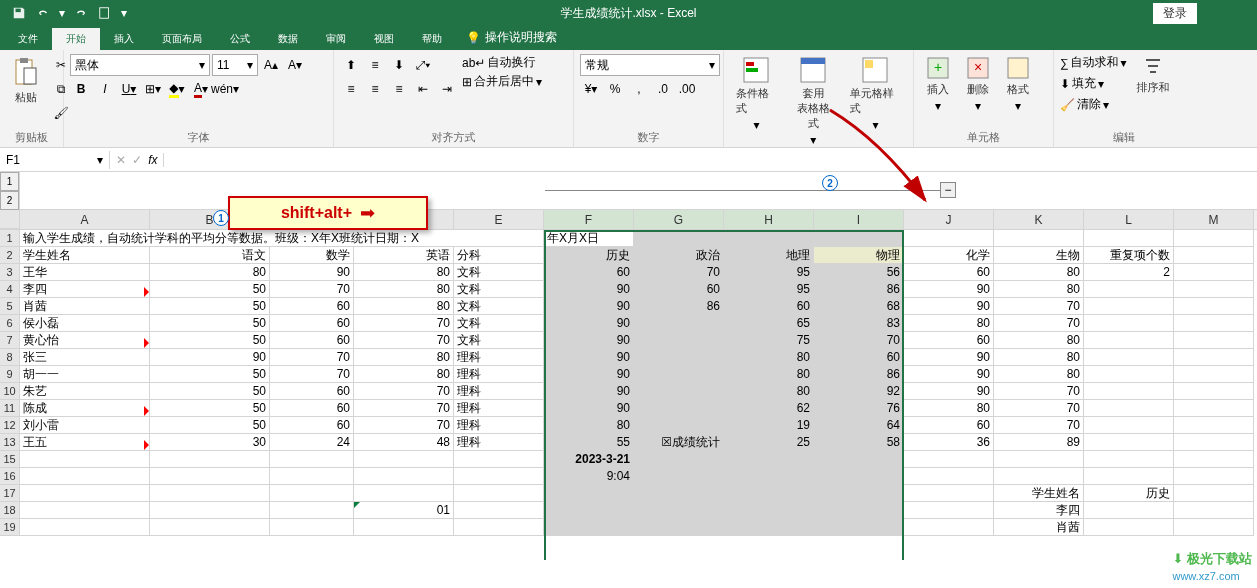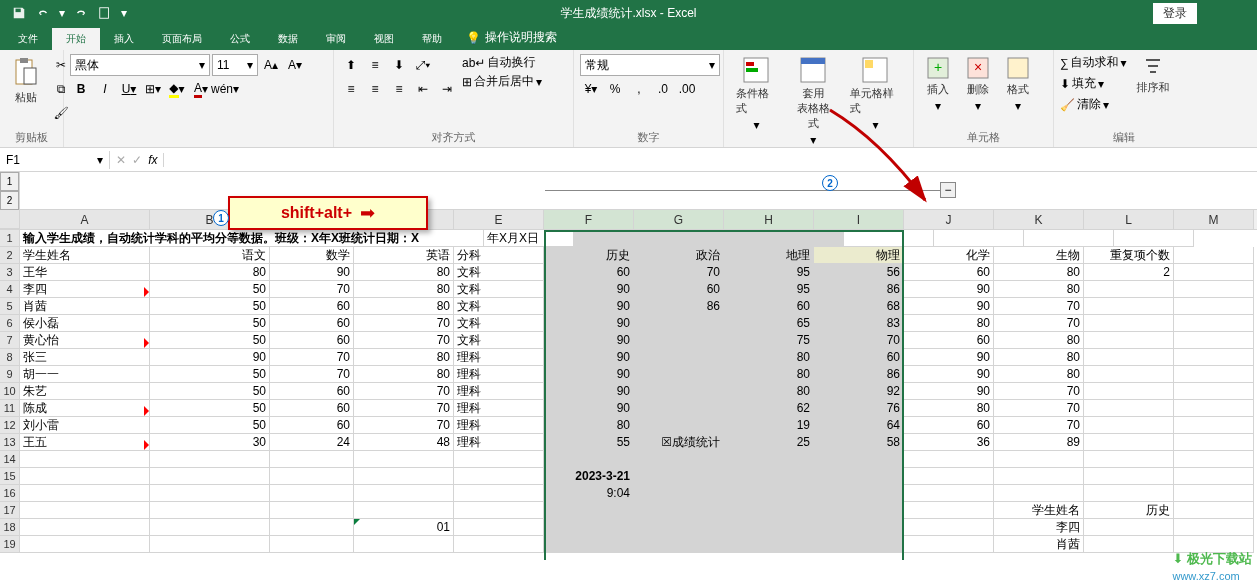--- a/index.html
+++ b/index.html
@@ -162,20 +162,21 @@
       <div class="h-row">
         <div class="icon-btn" style="font-weight:bold;">B</div>
         <div class="icon-btn" style="font-style:italic;">I</div>
         <div class="icon-btn" style="text-decoration:underline;"><span>U</span>▾</div>
         <div class="icon-btn">⊞▾</div>
         <div class="icon-btn"><span style="border-bottom:3px solid #ffff00;">◆</span>▾</div>
         <div class="icon-btn"><span style="border-bottom:3px solid #c00000;">A</span>▾</div>
         <div class="icon-btn">wén▾</div>
       </div>
     </div>
+    <div class="ribbon-group-label">字体</div>
   </div>
 
   <div class="ribbon-group" style="width:240px;">
     <div class="ribbon-content">
       <div class="stack">
         <div class="h-row">
           <div class="icon-btn">⬆</div>
           <div class="icon-btn">≡</div>
           <div class="icon-btn">⬇</div>
           <div class="icon-btn">⤢▾</div>
@@ -341,21 +342,21 @@
     <div class="col-header cw-I selected">I</div>
     <div class="col-header cw-J">J</div>
     <div class="col-header cw-K">K</div>
     <div class="col-header cw-L">L</div>
     <div class="col-header cw-M">M</div>
   </div>
 
   <div id="grid-body">
       <div class="grid-row">
         <div class="row-header">1</div>
-        <div class="cell" style="width: 464px; overflow: visible; font-weight: bold;">输入学生成绩，自动统计学科的平均分等数据。班级：X年X班统计日期：X</div>
+        <div class="cell" style="width: 524px; overflow: visible;">输入学生成绩，自动统计学科的平均分等数据。班级：X年X班统计日期：X</div>
         <div class="cell sel" style="width: 90px; background: rgb(255, 255, 255);">年X月X日</div>
         <div class="cell sel cw-G" style="width: 90px;"></div>
         <div class="cell sel cw-H" style="width: 90px;"></div>
         <div class="cell sel cw-I" style="width: 90px;"></div>
         <div class="cell cw-J" style="width: 90px;"></div>
         <div class="cell cw-K" style="width: 90px;"></div>
         <div class="cell cw-L" style="width: 90px;"></div>
         <div class="cell cw-M" style="width: 80px;"></div>
       </div>
       <div class="grid-row">
@@ -544,36 +545,20 @@
         <div class="cell cw-F num sel" style="width: 90px;">55</div>
         <div class="cell cw-G num sel" style="width: 90px;">☒成绩统计</div>
         <div class="cell cw-H num sel" style="width: 90px;">25</div>
         <div class="cell cw-I num sel" style="width: 90px;">58</div>
         <div class="cell cw-J num" style="width: 90px;">36</div>
         <div class="cell cw-K num" style="width: 90px;">89</div>
         <div class="cell cw-L num" style="width: 90px;"></div>
         <div class="cell cw-M" style="width: 80px;"></div>
       </div>
       <div class="grid-row">
-        <div class="row-header">14</div>
-        <div class="cell cw-A" style="width: 130px;"></div>
-        <div class="cell cw-B num" style="width: 120px;"></div>
-        <div class="cell cw-C num" style="width: 84px;"></div>
-        <div class="cell cw-D num" style="width: 100px;"></div>
-        <div class="cell cw-E" style="width: 90px;"></div>
-        <div class="cell cw-F num sel" style="width: 90px;"></div>
-        <div class="cell cw-G num sel" style="width: 90px;"></div>
-        <div class="cell cw-H num sel" style="width: 90px;"></div>
-        <div class="cell cw-I num sel" style="width: 90px;"></div>
-        <div class="cell cw-J num" style="width: 90px;"></div>
-        <div class="cell cw-K num" style="width: 90px;"></div>
-        <div class="cell cw-L num" style="width: 90px;"></div>
-        <div class="cell cw-M" style="width: 80px;"></div>
-      </div>
-      <div class="grid-row">
         <div class="row-header">15</div>
         <div class="cell cw-A" style="width: 130px;"></div>
         <div class="cell cw-B num" style="width: 120px;"></div>
         <div class="cell cw-C num" style="width: 84px;"></div>
         <div class="cell cw-D num" style="width: 100px;"></div>
         <div class="cell cw-E" style="width: 90px;"></div>
         <div class="cell cw-F num sel" style="width: 90px; font-weight: bold;">2023-3-21</div>
         <div class="cell cw-G num sel" style="width: 90px;"></div>
         <div class="cell cw-H num sel" style="width: 90px;"></div>
         <div class="cell cw-I num sel" style="width: 90px;"></div>

